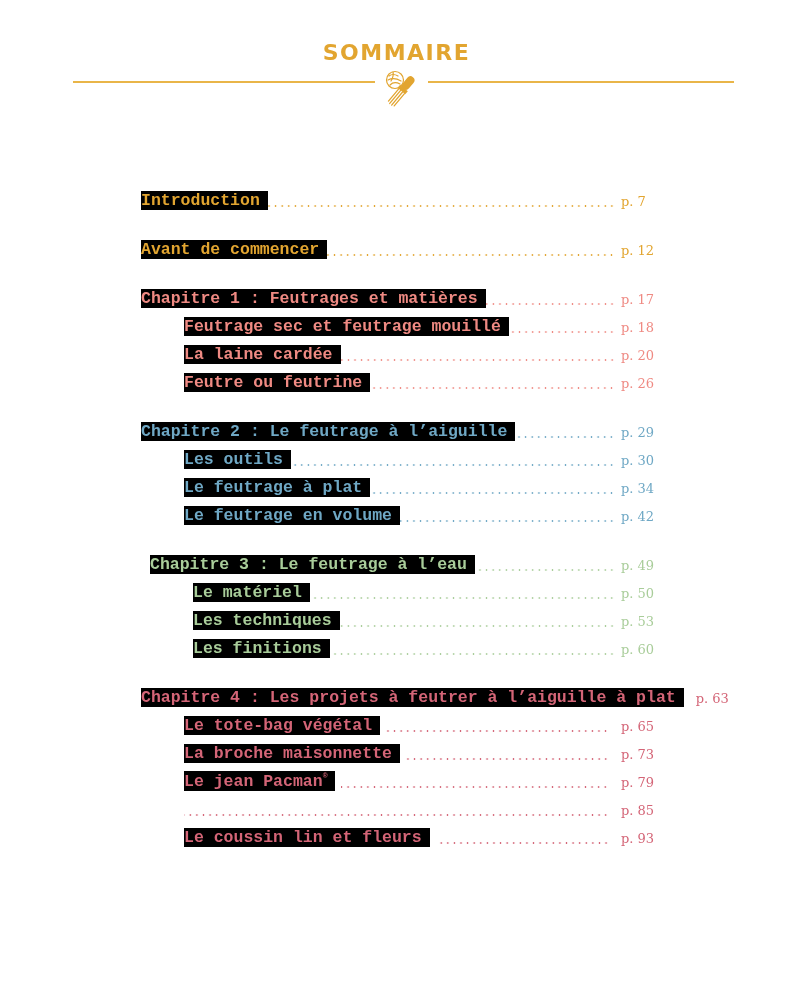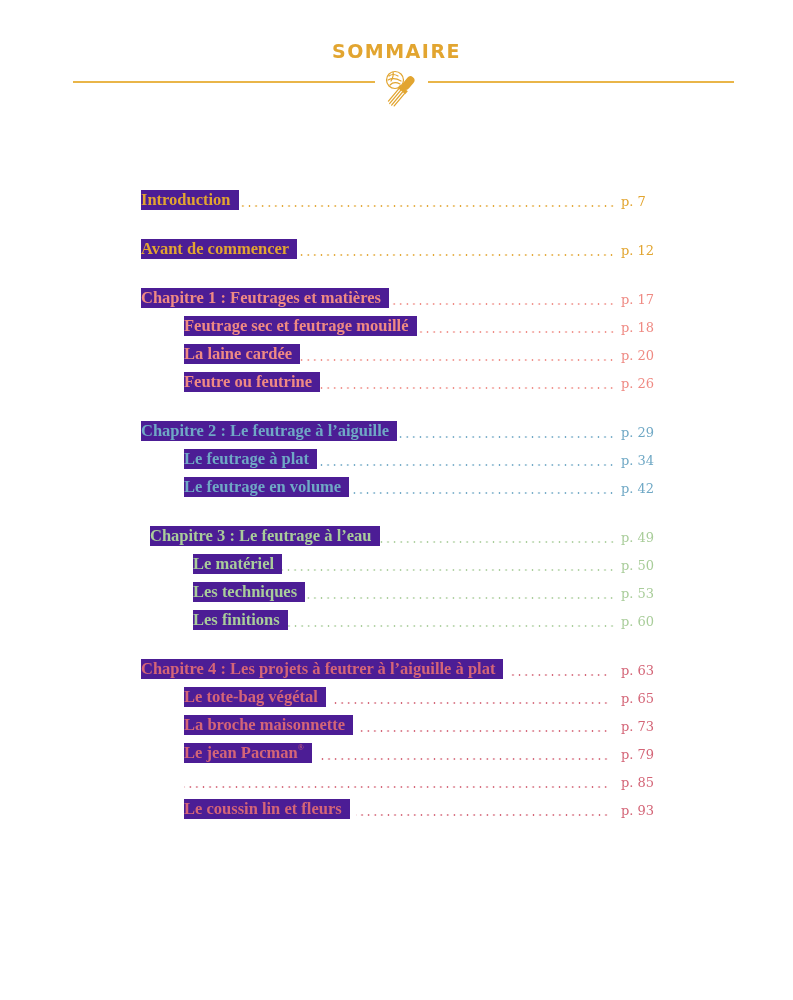--- a/index.html
+++ b/index.html
@@ -15,21 +15,21 @@
       font-family: "DejaVu Sans", "Liberation Sans", sans-serif;
     }
     .title {
       position: absolute;
       top: 40px;
       left: 0;
       width: 793px;
       text-align: center;
       font-family: "DejaVu Sans", sans-serif;
       font-weight: bold;
-      font-size: 19px;
+      font-size: 22px;
       letter-spacing: 1.5px;
       color: #E2A530;
     }
     .rule {
       position: absolute;
       top: 81px;
       height: 2px;
       background: #E9B548;
     }
     .rule.left { left: 73px; width: 302px; }
@@ -50,28 +50,28 @@
     }
     .group { margin-bottom: 21px; }
     .row {
       position: relative;
       height: 28px;
       display: flex;
       align-items: center;
     }
     .row.sub { padding-left: 43px; }
     .label {
-      font-family: Liberation Serif, serif;
+      font-family: Liberation Mono, monospace;
       font-size: 16.5px;
       font-weight: 600;
       white-space: nowrap;
       padding-right: 8px;
       position: relative;
       z-index: 2;
-      background: #4c1d95;
+      background: #000000;
     }
     .label sup { font-size: 8px; font-weight: normal; vertical-align: 8px; }
     .leader {
       flex: 1;
       height: 28px;
       position: relative;
     }
     .leader::before {
       content: "";
       position: absolute;
@@ -168,20 +168,25 @@
     </div>
   </div>
 
   <div class="group">
     <div class="row c-blue">
       <span class="label">Chapitre 2 : Le feutrage à l’aiguille</span>
       <span class="leader"></span>
       <span class="page">p. 29</span>
     </div>
     <div class="row sub c-blue">
+      <span class="label">Les outils</span>
+      <span class="leader"></span>
+      <span class="page">p. 30</span>
+    </div>
+    <div class="row sub c-blue">
       <span class="label">Le feutrage à plat</span>
       <span class="leader"></span>
       <span class="page">p. 34</span>
     </div>
     <div class="row sub c-blue">
       <span class="label">Le feutrage en volume</span>
       <span class="leader"></span>
       <span class="page">p. 42</span>
     </div>
   </div>

